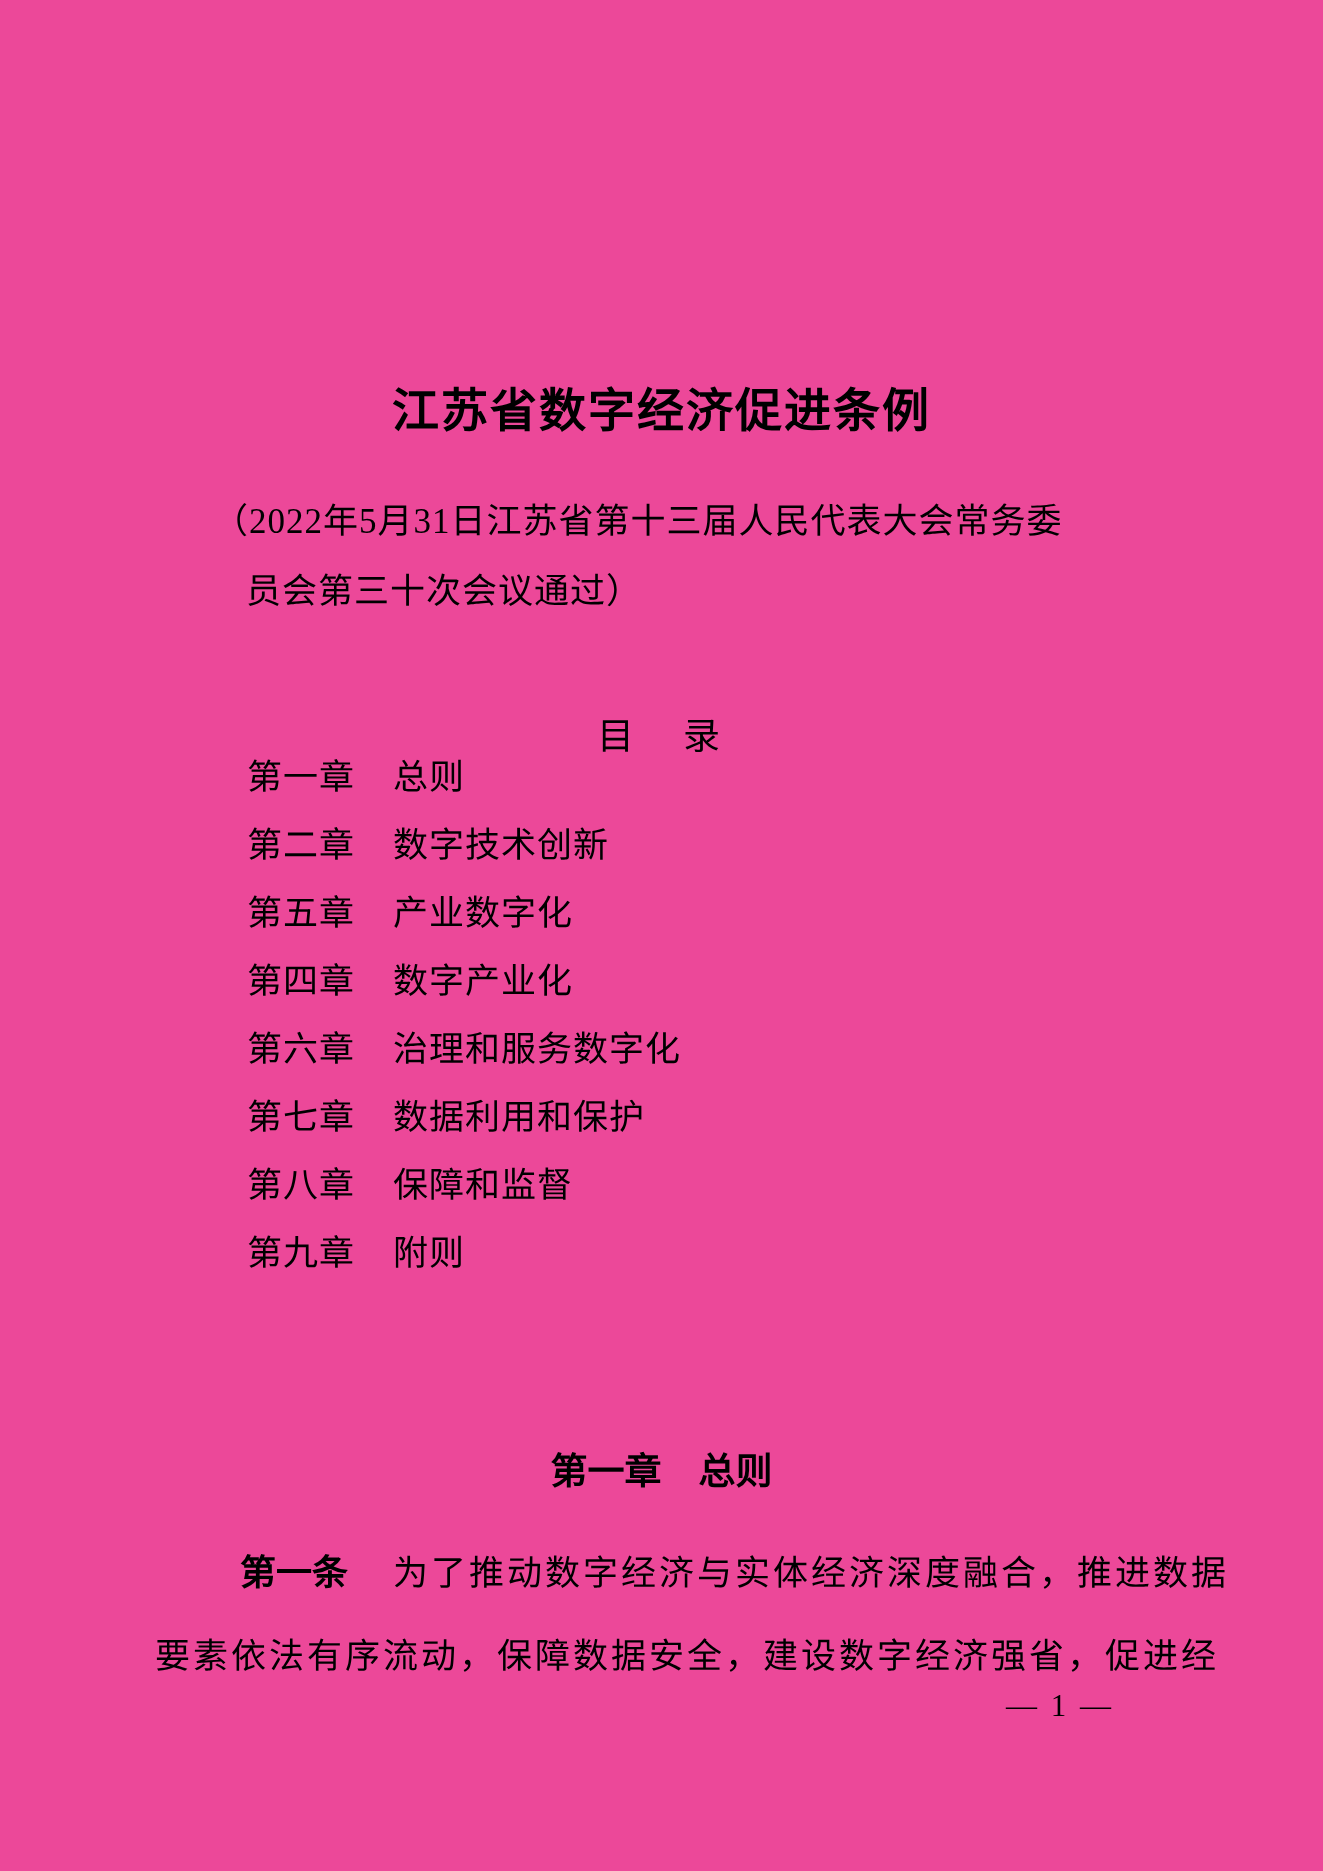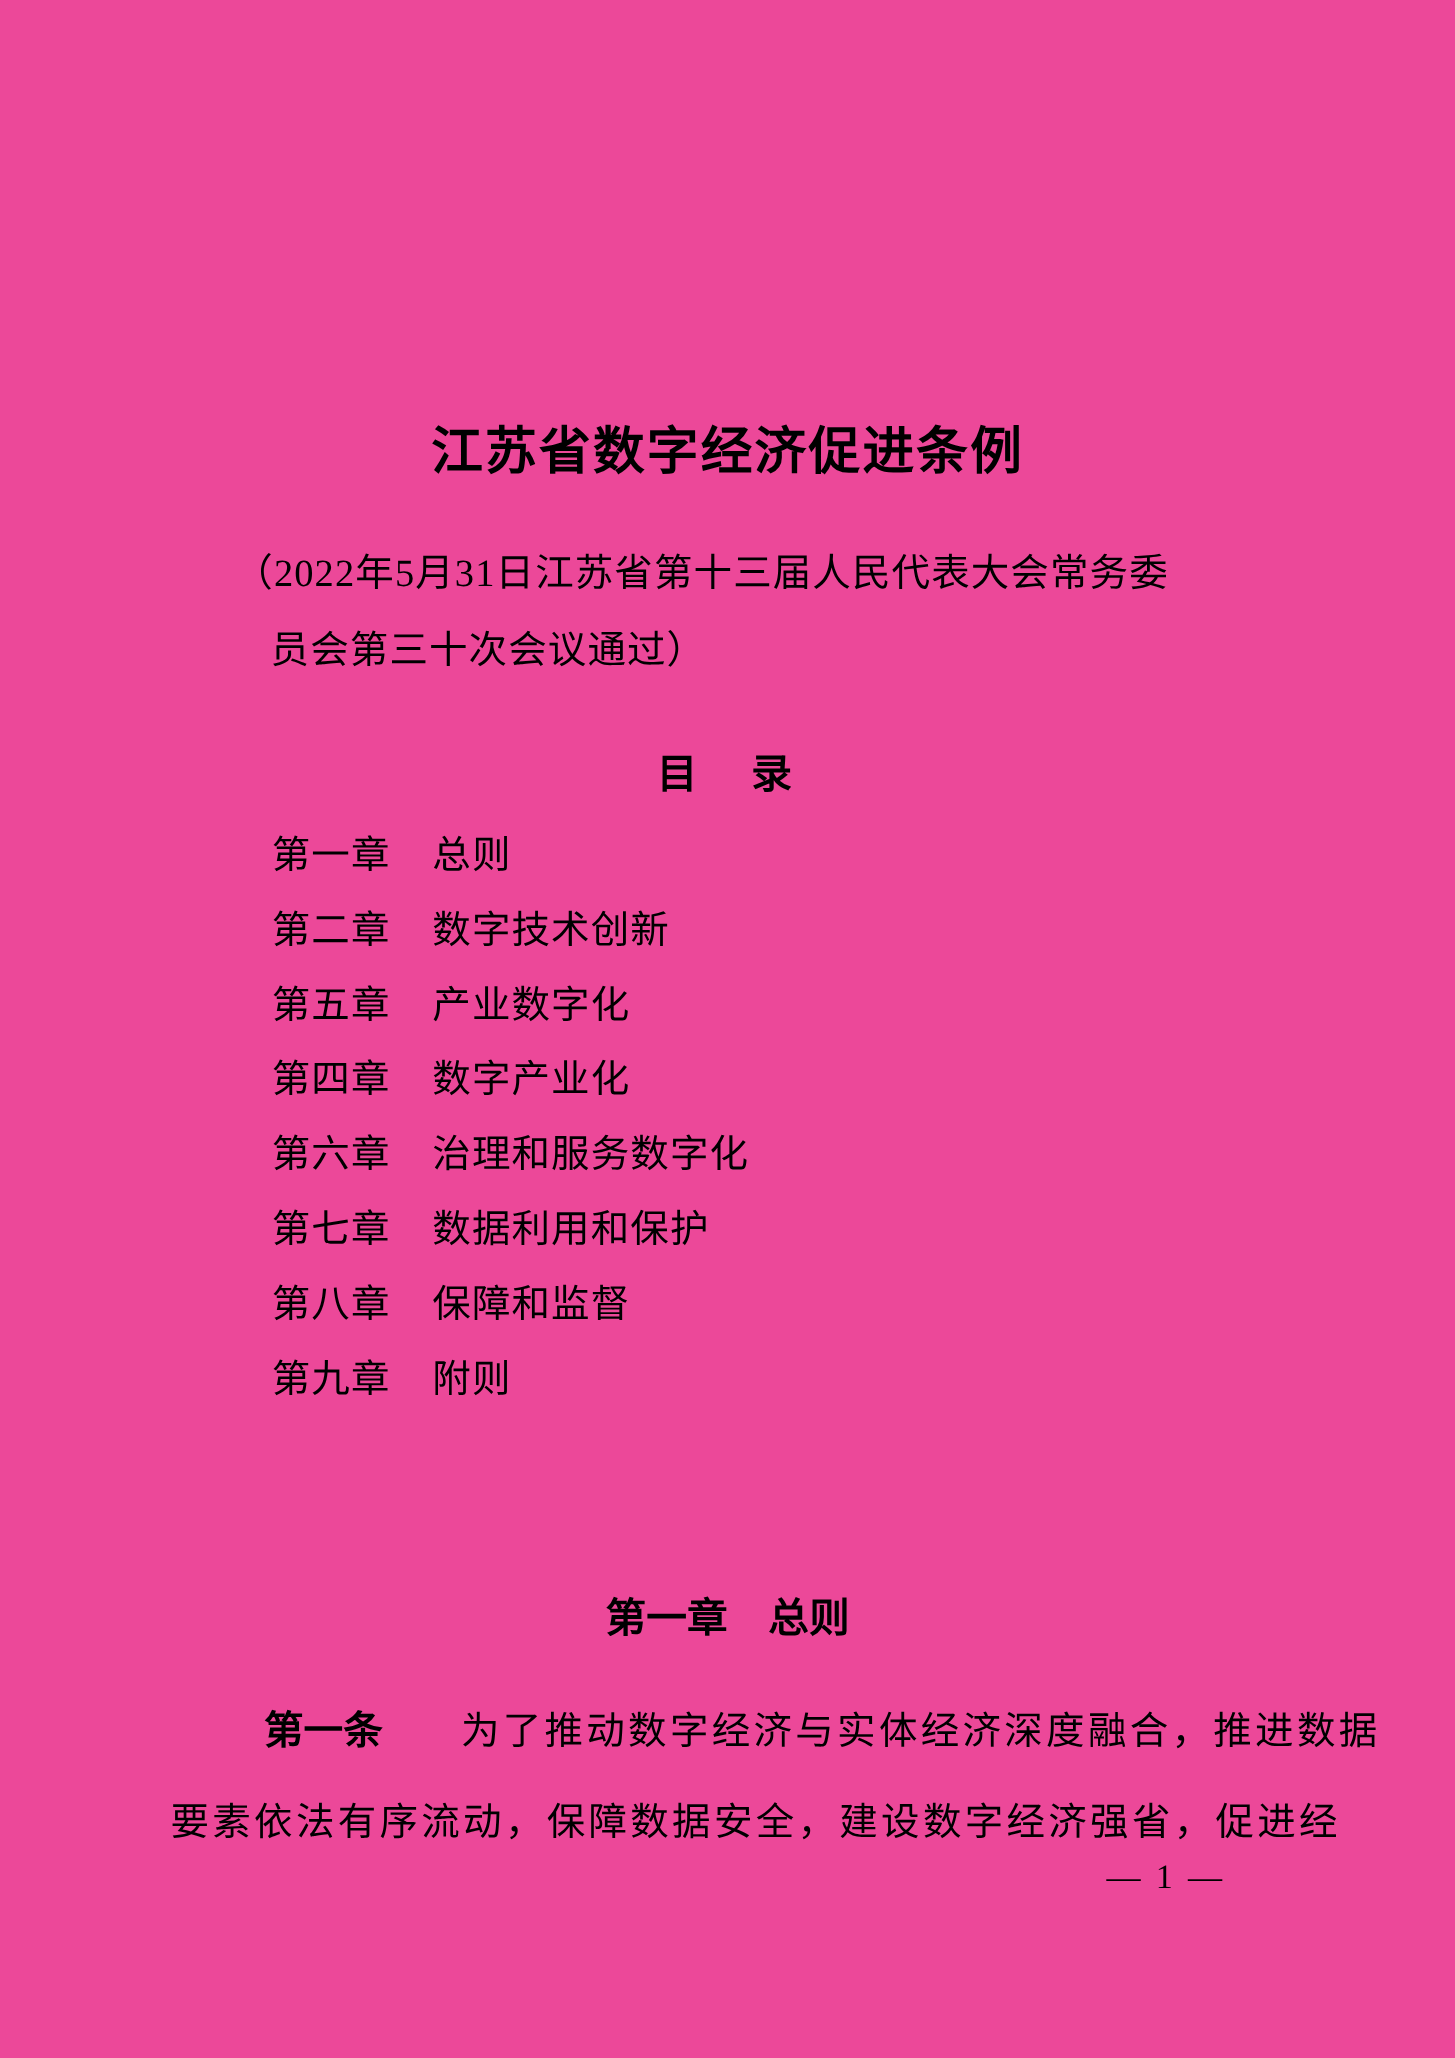--- a/index.html
+++ b/index.html
@@ -33,27 +33,27 @@
     position: absolute;
     font-size: 35px;
     line-height: 48px;
     letter-spacing: 1px;
     white-space: nowrap;
   }
   .note-line-1 { top: 498px; left: 213px; }
   .note-line-2 { top: 568px; left: 246px; }
   .toc-heading {
     position: absolute;
-    top: 684px;
+    top: 716px;
     left: 0;
     width: 100%;
     text-align: center;
     font-size: 37px;
     line-height: 42px;
-    font-weight: 700;
+    font-weight: 400;
     letter-spacing: 6px;
     white-space: nowrap;
   }
   .toc-list {
     position: absolute;
     top: 760px;
     left: 247px;
   }
   .toc-item {
     font-size: 35px;
@@ -85,21 +85,21 @@
     white-space: nowrap;
   }
   .body-line-1 { top: 1550px; left: 240px; }
   .body-line-2 { top: 1634px; left: 155px; }
   .article-label {
     font-family: "Liberation Sans", sans-serif;
     font-weight: bold;
     font-size: 36px;
     letter-spacing: 0px;
   }
-  .article-text-1 { margin-left: 71px; }
+  .article-text-1 { margin-left: 45px; }
   .page-number {
     position: absolute;
     top: 1688px;
     left: 1006px;
     font-size: 31px;
     line-height: 36px;
     word-spacing: 6px;
     white-space: nowrap;
   }
 </style>

